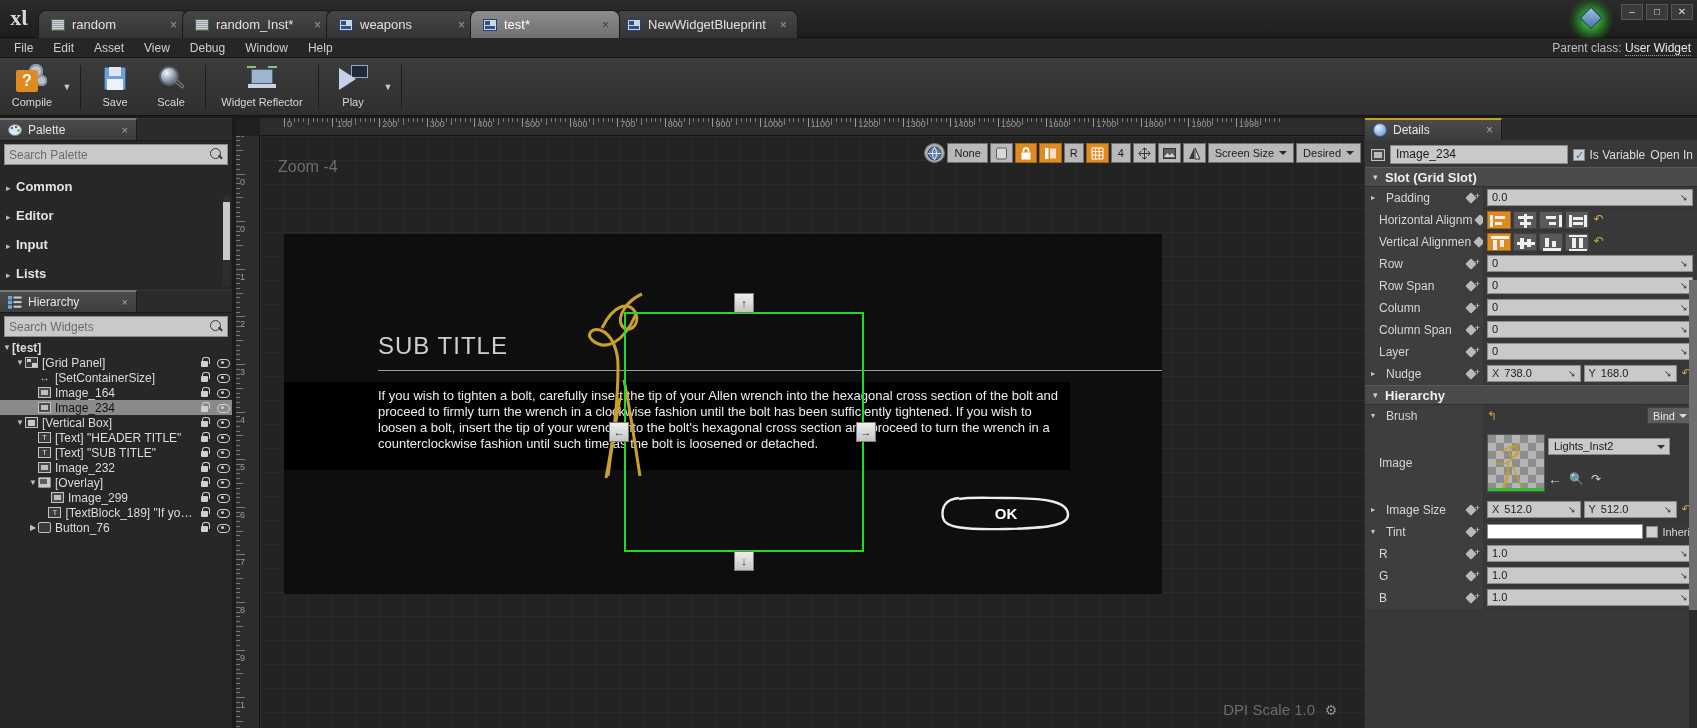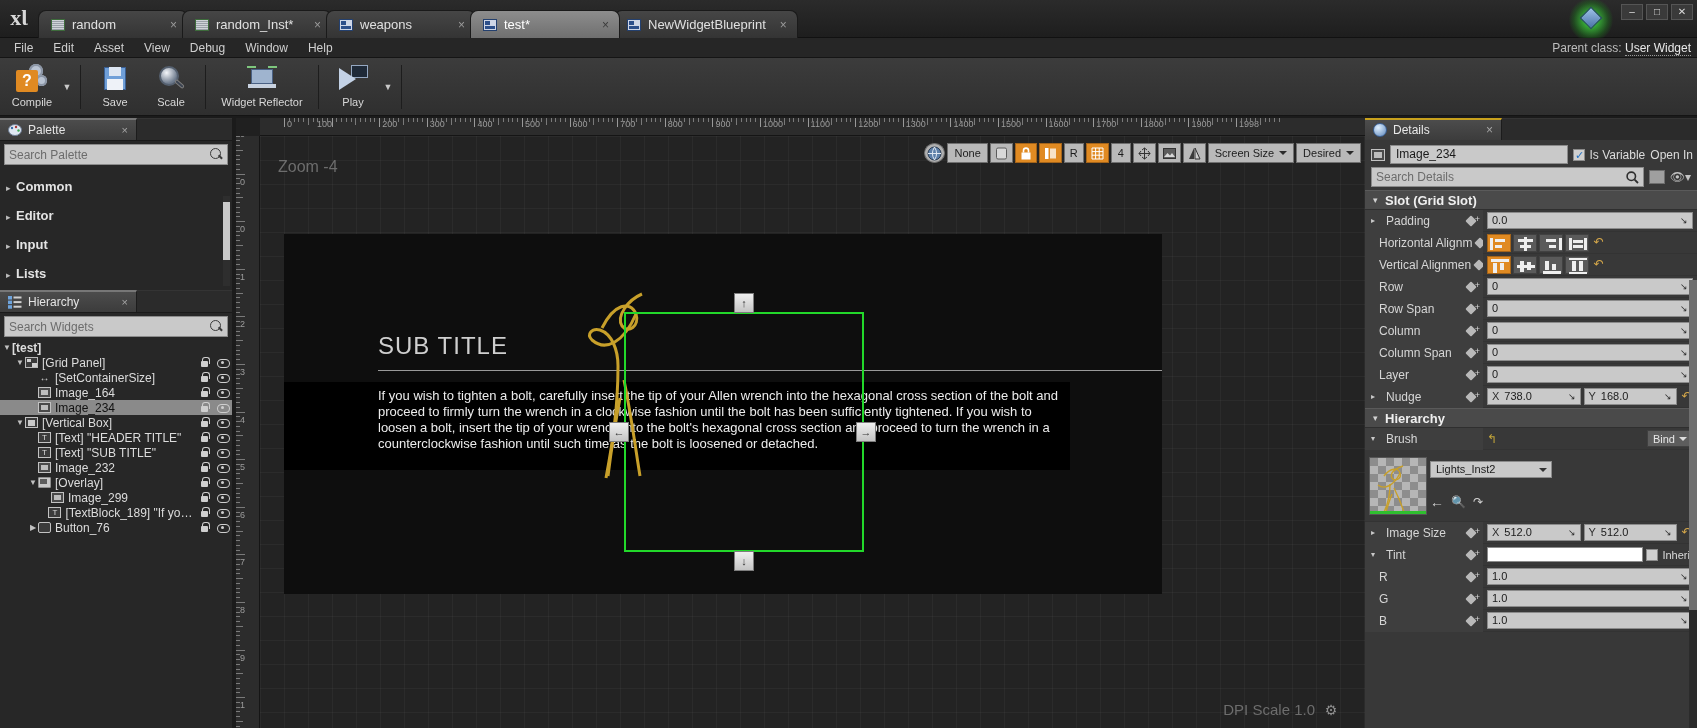--- a/index.html
+++ b/index.html
@@ -704,21 +704,21 @@
         <div class="rtick" style="left: 28.76px; height: 4px;"></div>
         <div class="rtick" style="left: 33.52px; height: 4px;"></div>
         <div class="rtick" style="left: 38.28px; height: 4px;"></div>
         <div class="rtick" style="left: 43.04px; height: 4px;"></div>
         <div class="rtick" style="left: 47.8px; height: 7px;"></div>
         <div class="rtick" style="left: 52.56px; height: 4px;"></div>
         <div class="rtick" style="left: 57.32px; height: 4px;"></div>
         <div class="rtick" style="left: 62.08px; height: 4px;"></div>
         <div class="rtick" style="left: 66.84px; height: 4px;"></div>
         <div class="rtickmaj" style="left: 71.6px;"></div>
-        <div class="rlbl" style="left: 57px;">100</div>
+        <div class="rlbl" style="left: 77px;">100</div>
         <div class="rtick" style="left: 76.36px; height: 4px;"></div>
         <div class="rtick" style="left: 81.12px; height: 4px;"></div>
         <div class="rtick" style="left: 85.88px; height: 4px;"></div>
         <div class="rtick" style="left: 90.64px; height: 4px;"></div>
         <div class="rtick" style="left: 95.4px; height: 7px;"></div>
         <div class="rtick" style="left: 100.16px; height: 4px;"></div>
         <div class="rtick" style="left: 104.92px; height: 4px;"></div>
         <div class="rtick" style="left: 109.68px; height: 4px;"></div>
         <div class="rtick" style="left: 114.44px; height: 4px;"></div>
         <div class="rtickmaj" style="left: 119.2px;"></div>
@@ -1084,20 +1084,26 @@
         <div class="pv-body">If you wish to tighten a bolt, carefully insert the tip of your Allen wrench into the hexagonal cross section of the bolt and proceed to firmly turn the wrench in a clockwise fashion until the bolt has been sufficiently tightened. If you wish to loosen a bolt, insert the tip of your wrench into the bolt's hexagonal cross section and proceed to turn the wrench in a counterclockwise fashion until such time as the bolt is loosened or detached.</div>
 
         <svg class="doodle" style="left:300px; top:36px; width:90px; height:260px;" viewBox="0 0 90 260">
           <path d="M18 58 C 30 34, 46 30, 52 44 C 56 56, 44 64, 38 56 C 32 46, 44 30, 58 24"></path>
           <path d="M52 44 C 40 72, 22 82, 8 70 C 2 64, 8 58, 16 60 C 28 64, 34 80, 34 96"></path>
           <path d="M34 96 C 34 140, 28 176, 22 208"></path>
           <path d="M40 110 C 48 150, 52 182, 56 206"></path>
           <path d="M36 128 C 30 160, 26 190, 24 206"></path>
         </svg>
 
+        <div class="pv-ok">
+          <svg class="ring" style="border:none" viewBox="0 0 134 38" width="134" height="38">
+            <path d="M20 4 C 6 5, 2 14, 4 24 C 6 33, 22 36, 66 35 C 112 34, 130 31, 129 20 C 128 8, 110 4, 66 4 C 48 4, 30 3, 20 5" fill="none" stroke="#ededed" stroke-width="2.4"></path>
+          </svg>
+          <span style="position:relative;z-index:2">OK</span>
+        </div>
       </div>
 
       <div class="selbox"></div>
       <div class="handle" style="left:474px; top:157px;">↑</div>
       <div class="handle" style="left:474px; top:415px;">↓</div>
       <div class="handle" style="left:349px; top:286px;">←</div>
       <div class="handle" style="left:596px; top:286px;">→</div>
     </div>
 
     <div class="vptoolbar">
@@ -1179,34 +1185,20 @@
     <div class="namerow">
       <span class="nico"></span>
       <div class="nameinput">Image_234</div>
       <div class="chkvar">
         <span class="chkbox">✓</span>
         <span>Is Variable</span>
       </div>
       <div class="openin">Open In</div>
     </div>
 
-    <div style="display:flex;align-items:center;gap:5px;padding:0 6px 3px 6px;">
-      <div class="dsearch" style="flex:1;margin:0;">
-        <span>Search Details</span>
-        <span class="spacer"></span>
-        <span class="sico" style="position:relative;width:13px;height:13px;">
-          <svg width="13" height="13" viewBox="0 0 13 13">
-              <circle cx="5.3" cy="5.3" r="4.2" fill="none" stroke="#2f2f2f" stroke-width="1.6"></circle>
-              <path d="M8.6 8.6L12 12" stroke="#2f2f2f" stroke-width="1.8"></path>
-            </svg>
-        </span>
-      </div>
-      <span class="gridbtn"></span>
-      <span style="color:#c4c4c4;font-size:12px;">👁▾</span>
-    </div>
 
     <div id="detailsections">
         <div class="section">
           <span class="tw">▾</span>
           <span>Slot (Grid Slot)</span>
         </div>
         <div class="prow">
           <div class="pname">
             <span style="width:10px;font-size:8px;color:#c9c9c9;margin-left:-8px;margin-right:2px;">▸</span>
             <span>Padding</span>
@@ -1374,20 +1366,23 @@
           </div>
           <div class="pval">
             <span style="color:#c3a53a;font-size:12px;">↰</span>
             <div class="bindbtn">
               <span>Bind</span>
               <span class="car"></span>
             </div>
           </div>
         </div>
         <div class="prow" style="height: 72px;">
+          <div class="pname" style="height: 72px;">
+            <span>Image</span>
+          </div>
           <div class="pval">
             <div class="thumb">
               <svg width="56" height="56" viewBox="0 0 56 56" style="position:absolute;left:0;top:0">
                 <g fill="none" stroke="#c8a02a" stroke-width="1.4">
                   <path d="M14 18 C 20 10, 28 9, 30 15 C 32 21, 25 24, 22 20 C 19 15, 26 10, 33 8"></path>
                   <path d="M30 15 C 24 28, 14 32, 8 27"></path>
                   <path d="M20 26 C 20 38, 17 48, 14 54"></path>
                   <path d="M24 30 C 29 40, 32 48, 34 54"></path>
                   <path d="M22 36 C 19 44, 17 50, 16 54"></path>
                 </g>

